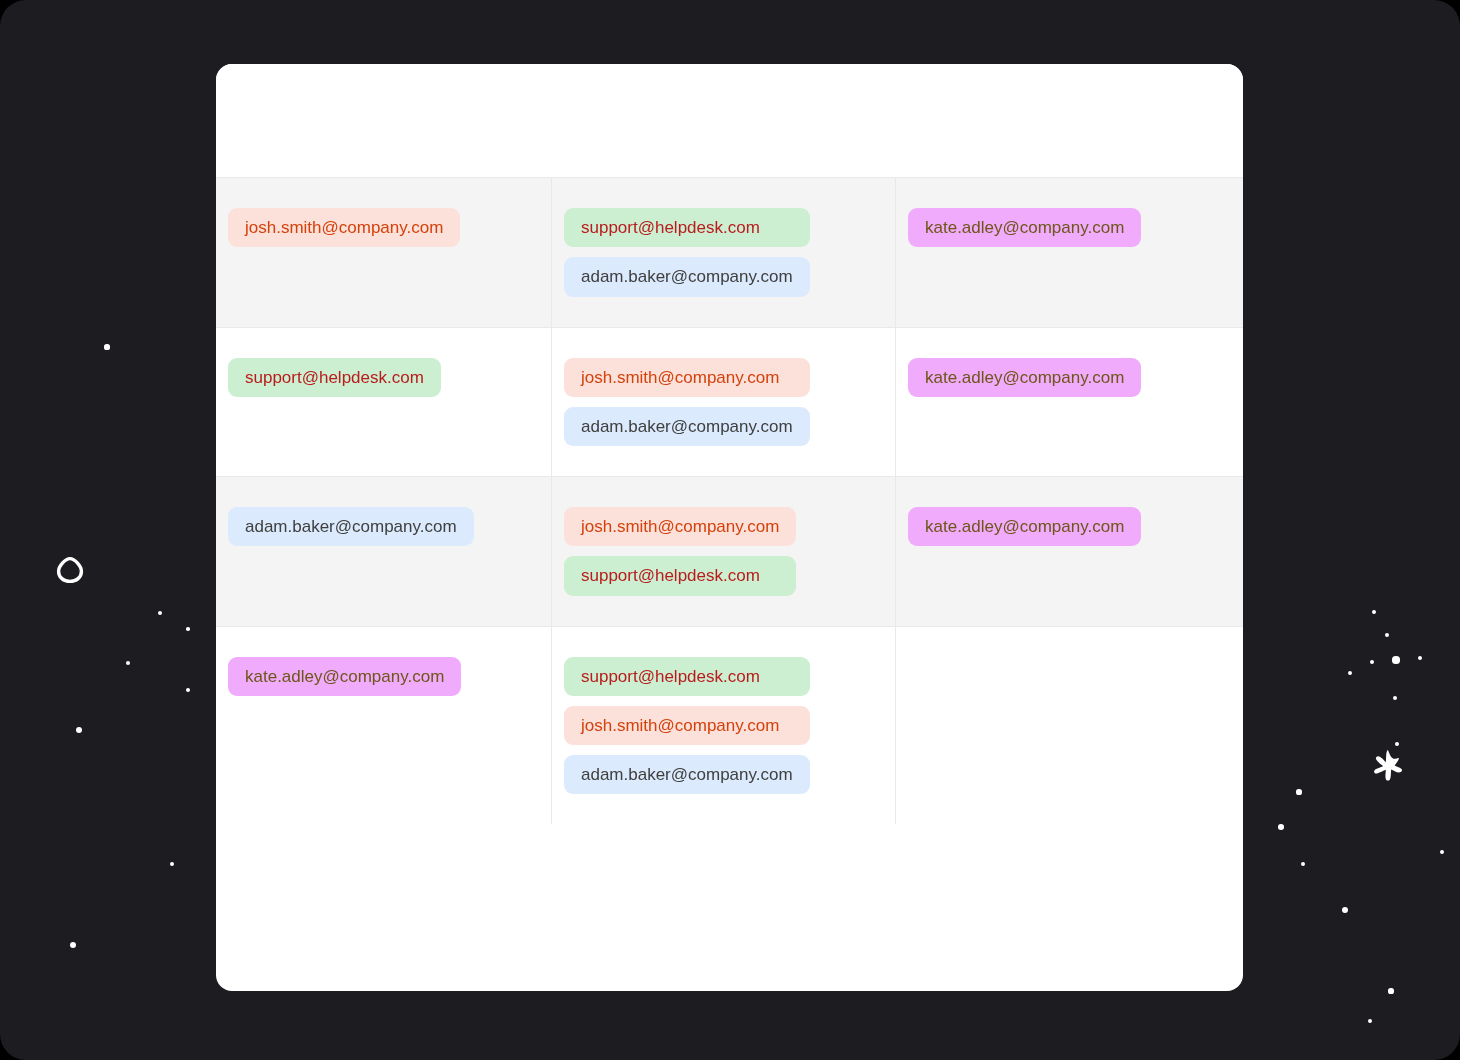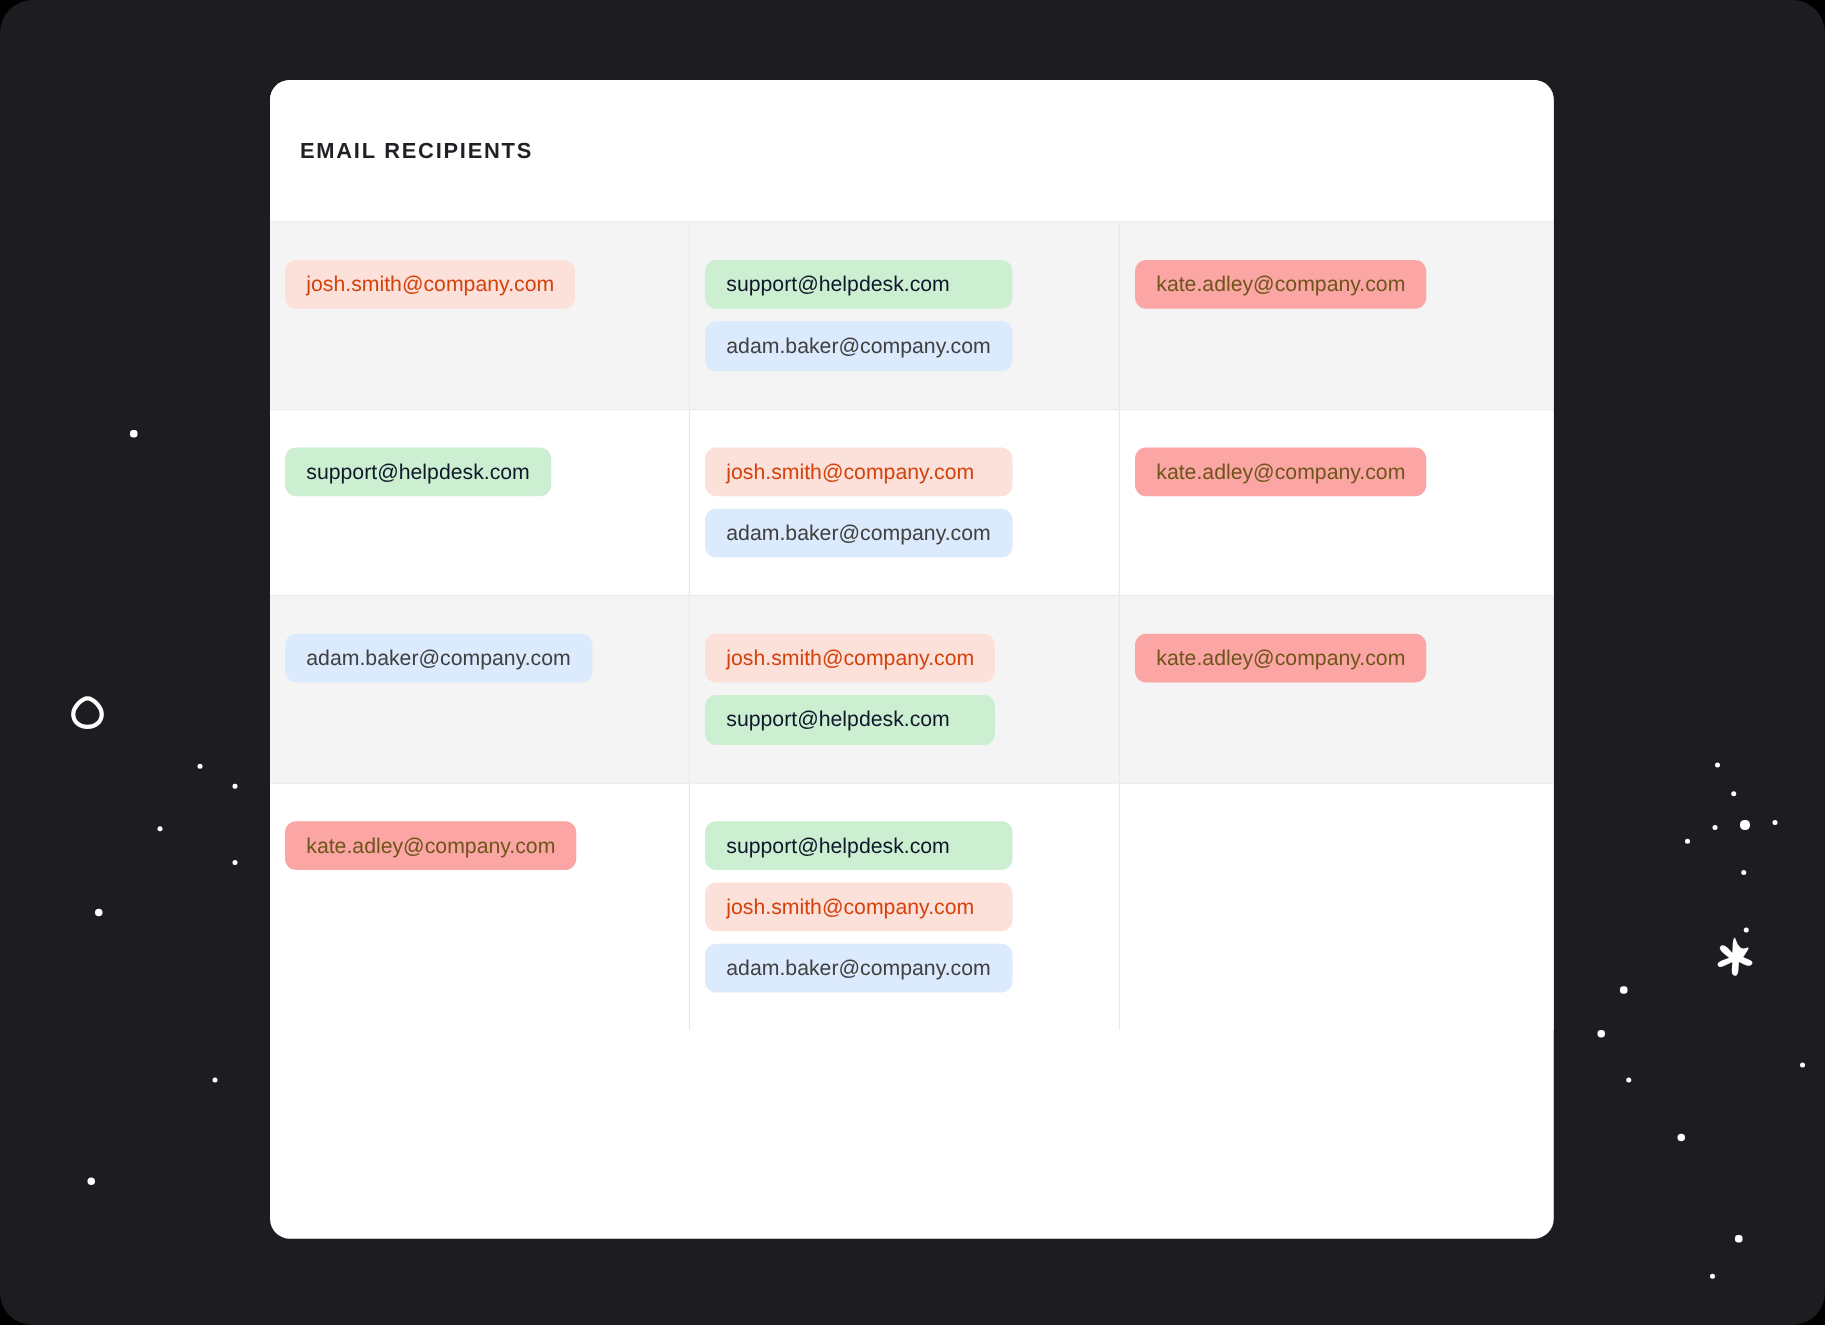--- a/index.html
+++ b/index.html
@@ -127,23 +127,23 @@
   .pill {
     display: inline-block;
     padding: 9px 17px;
     border-radius: 9px;
     font-size: 17px;
     font-weight: normal;
     line-height: 1.25;
     white-space: nowrap;
   }
   .pill-red    { background: #FCE0DA; color: #D4420C; }
-  .pill-green  { background: #CCEFD2; color: #0f172a; }
+  .pill-green  { background: #CCEFD2; color: #b91c1c; }
   .pill-blue   { background: #DBEAFD; color: #404040; }
-  .pill-orange { background: #fca5a5; color: #6E5519; }
+  .pill-orange { background: #f0abfc; color: #6E5519; }
 
   .cell-rows { display: flex; flex-direction: column; gap: 10px; }
 </style>
 </head>
 <body>
 
 <div class="page">
 
   <div class="deco-layer">
 
@@ -190,23 +190,20 @@
         <span class="dot" style="left: 1388.4px; top: 988.4px; width: 5.2px; height: 5.2px;"></span>
         <span class="dot" style="left: 1368px; top: 1019px; width: 4px; height: 4px;"></span>
       </div>
   </div>
 
   <div class="card">
     <div class="table" id="table-root">
 
       <div class="row row-header">
 
-        <div class="cell col-0">
-          <span class="col-header-text">EMAIL RECIPIENTS</span>
-        </div>
 
 
       </div>
 
     <div class="row row-body striped">
           <div class="cell col-0">
             <div class="cell-rows">
               <span class="pill pill-red">josh.smith@company.com</span>
             </div>
           </div>

